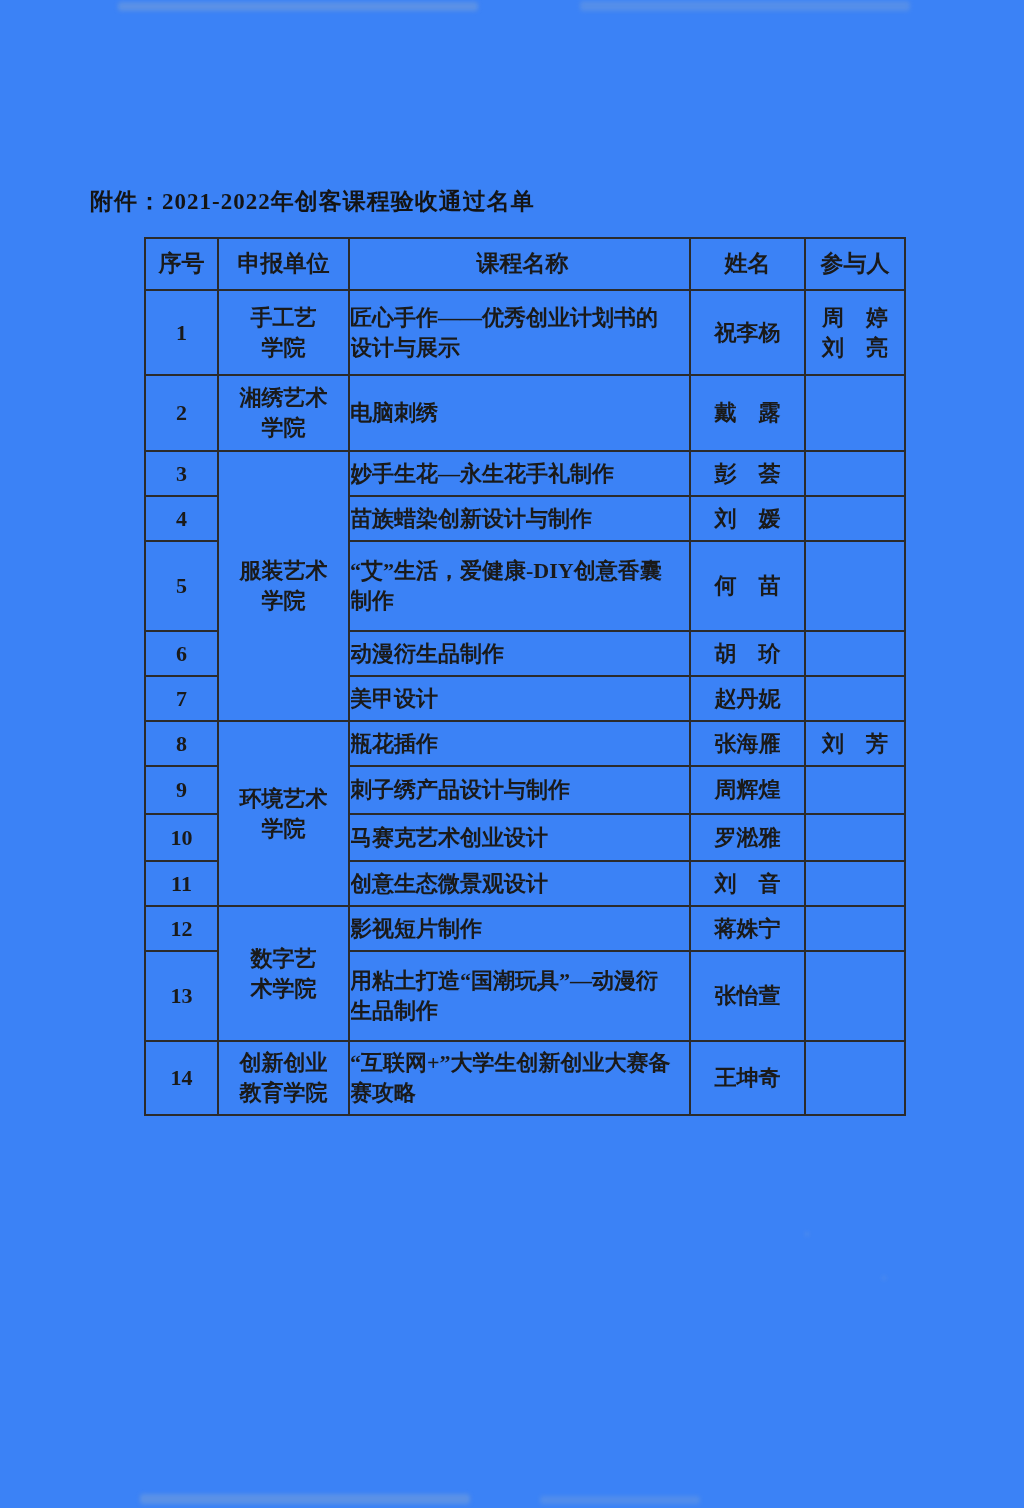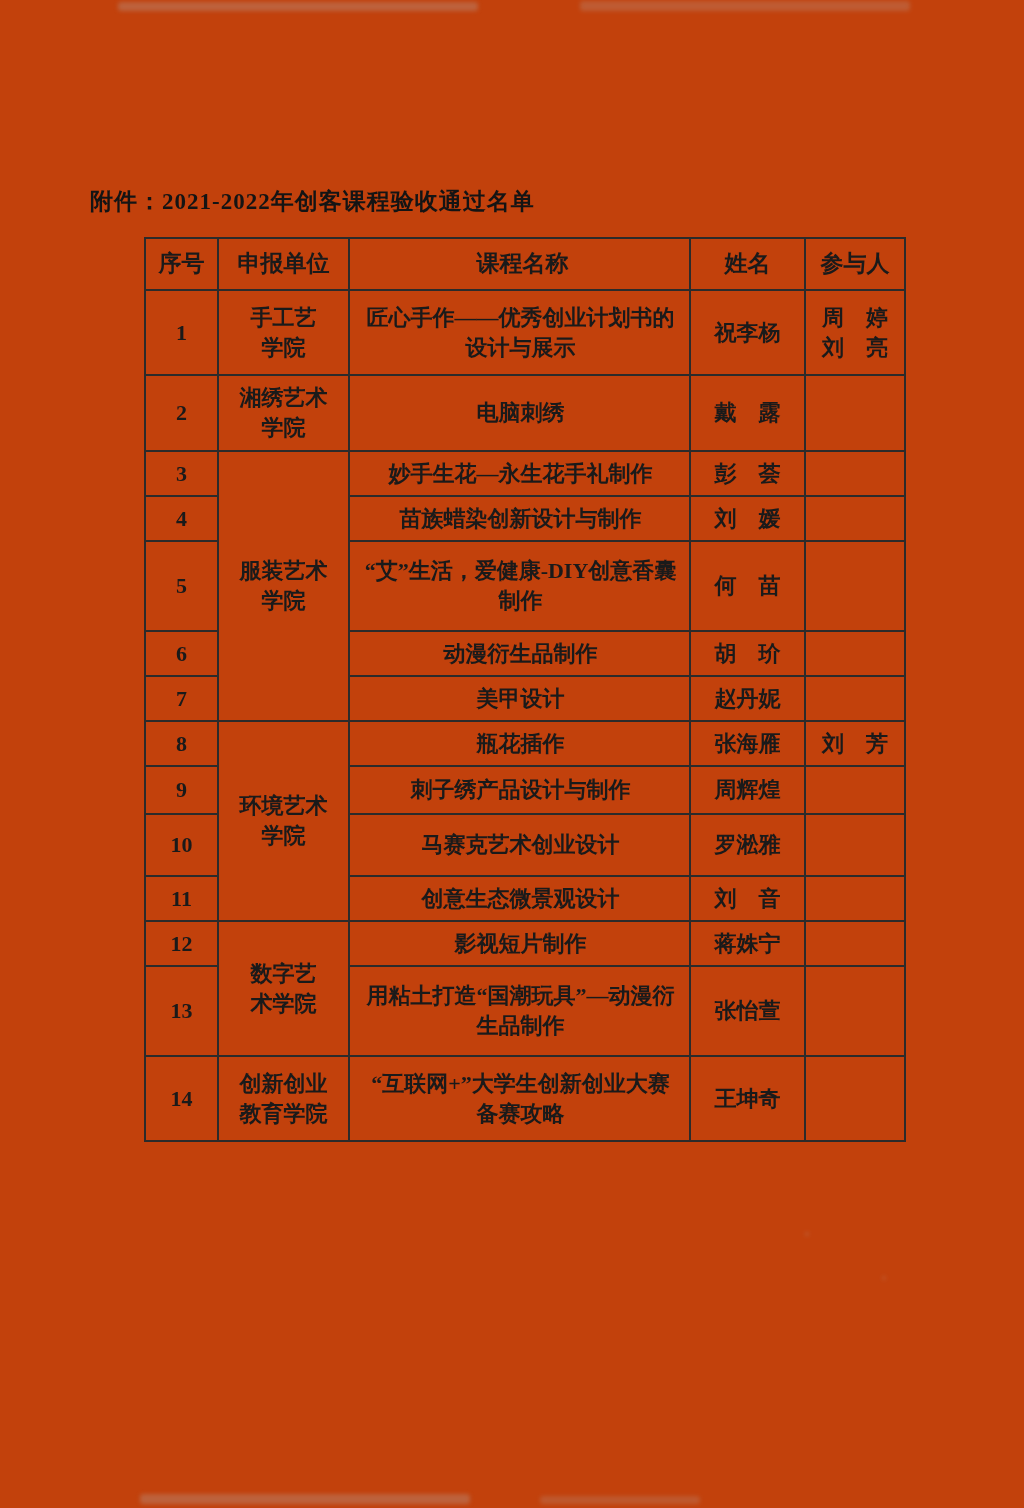--- a/index.html
+++ b/index.html
@@ -4,21 +4,21 @@
 <style>
   html,body{margin:0;padding:0;}
   body{
     width:1024px;height:1508px;
     background:#f4f4f2;
     font-family:"Liberation Serif","DejaVu Serif",serif;
   }
   .page{
     position:relative;
     width:1024px;height:1508px;
-    background:#c2410c;
+    background:#3b82f6;
     overflow:hidden;
     color:#1b1b1b;
   }
   .doc-title{
     position:absolute;
     left:90px;top:186px;
     font-size:23px;
     font-weight:700;
     letter-spacing:1px;
     color:#141414;
@@ -47,21 +47,21 @@
   }
   .course-table thead th{
     height:42px;
     font-size:23px;
     text-align:center;
     font-weight:700;
   }
   .course-table thead th.h-course{text-align:center;padding-left:12px;}
   td.c-no{text-align:center;}
   td.c-unit{text-align:center;margin-left:24px;}
-  td.c-course{text-align:center;padding-left:12px;padding-right:10px;border-radius:15px;}
+  td.c-course{text-align:left;padding-left:0;padding-right:10px;border-radius:15px;}
   td.c-name{text-align:center;}
   td.c-part{text-align:center;}
   .cell-line{display:block;}
   
   .smudge{
     position:absolute;
     background:rgba(175,185,190,0.28);
     filter:blur(2px);
     border-radius:3px;
   }
@@ -168,21 +168,21 @@
           <td class="c-part">
             <span class="cell-line">刘　芳</span>
           </td>
         </tr>
         <tr style="height: 48px;">
           <td class="c-no">9</td>
           <td class="c-course">刺子绣产品设计与制作</td>
           <td class="c-name">周辉煌</td>
           <td class="c-part"></td>
         </tr>
-        <tr style="height: 62px;">
+        <tr style="height: 47px;">
           <td class="c-no">10</td>
           <td class="c-course">马赛克艺术创业设计</td>
           <td class="c-name">罗淞雅</td>
           <td class="c-part"></td>
         </tr>
         <tr style="height: 45px;">
           <td class="c-no">11</td>
           <td class="c-course">创意生态微景观设计</td>
           <td class="c-name">刘　音</td>
           <td class="c-part"></td>
@@ -196,21 +196,21 @@
           <td class="c-course">影视短片制作</td>
           <td class="c-name">蒋姝宁</td>
           <td class="c-part"></td>
         </tr>
         <tr style="height: 90px;">
           <td class="c-no">13</td>
           <td class="c-course">用粘土打造“国潮玩具”—动漫衍生品制作</td>
           <td class="c-name">张怡萱</td>
           <td class="c-part"></td>
         </tr>
-        <tr style="height: 85px;">
+        <tr style="height: 74px;">
           <td class="c-no">14</td>
           <td class="c-unit" rowspan="1">
             <span class="cell-line">创新创业</span>
             <span class="cell-line">教育学院</span>
           </td>
           <td class="c-course">“互联网+”大学生创新创业大赛备赛攻略</td>
           <td class="c-name">王坤奇</td>
           <td class="c-part"></td>
         </tr>
       </tbody>

